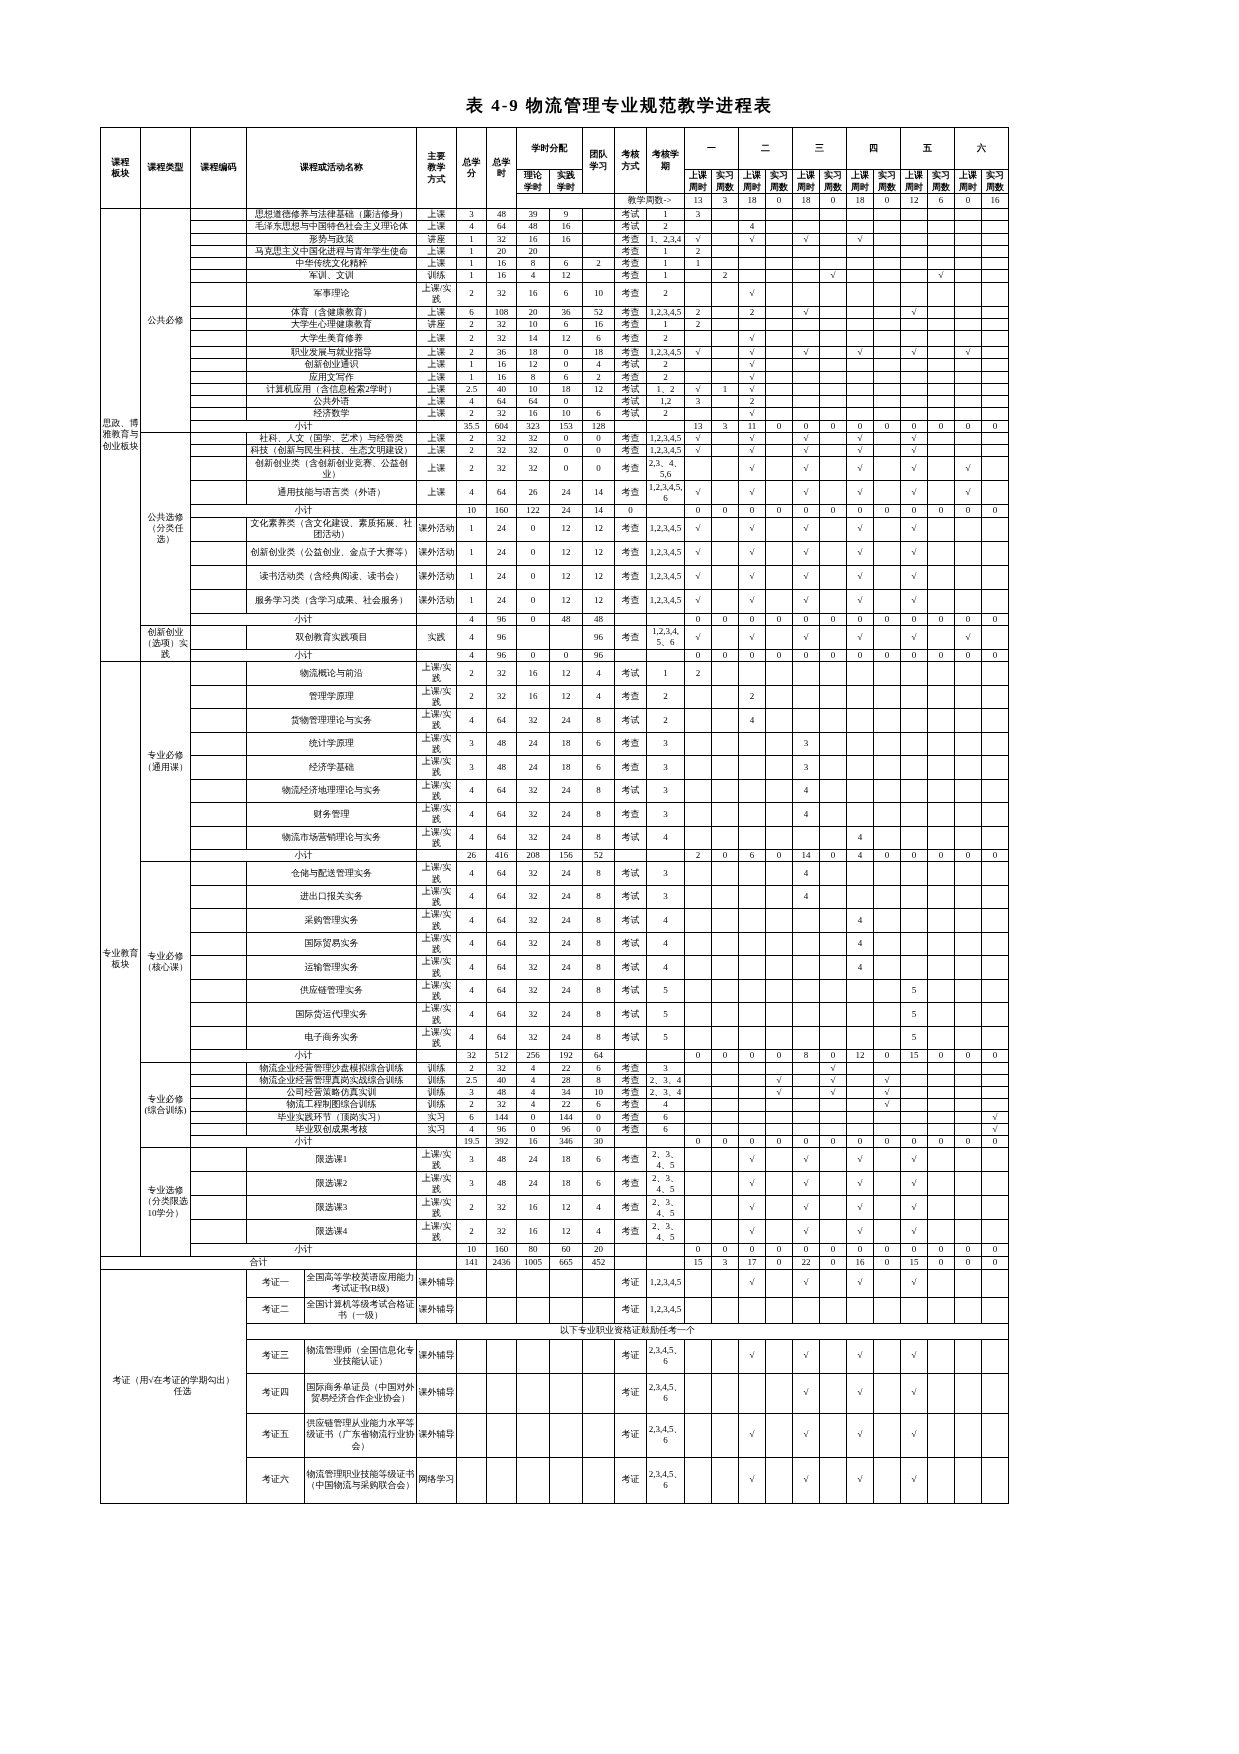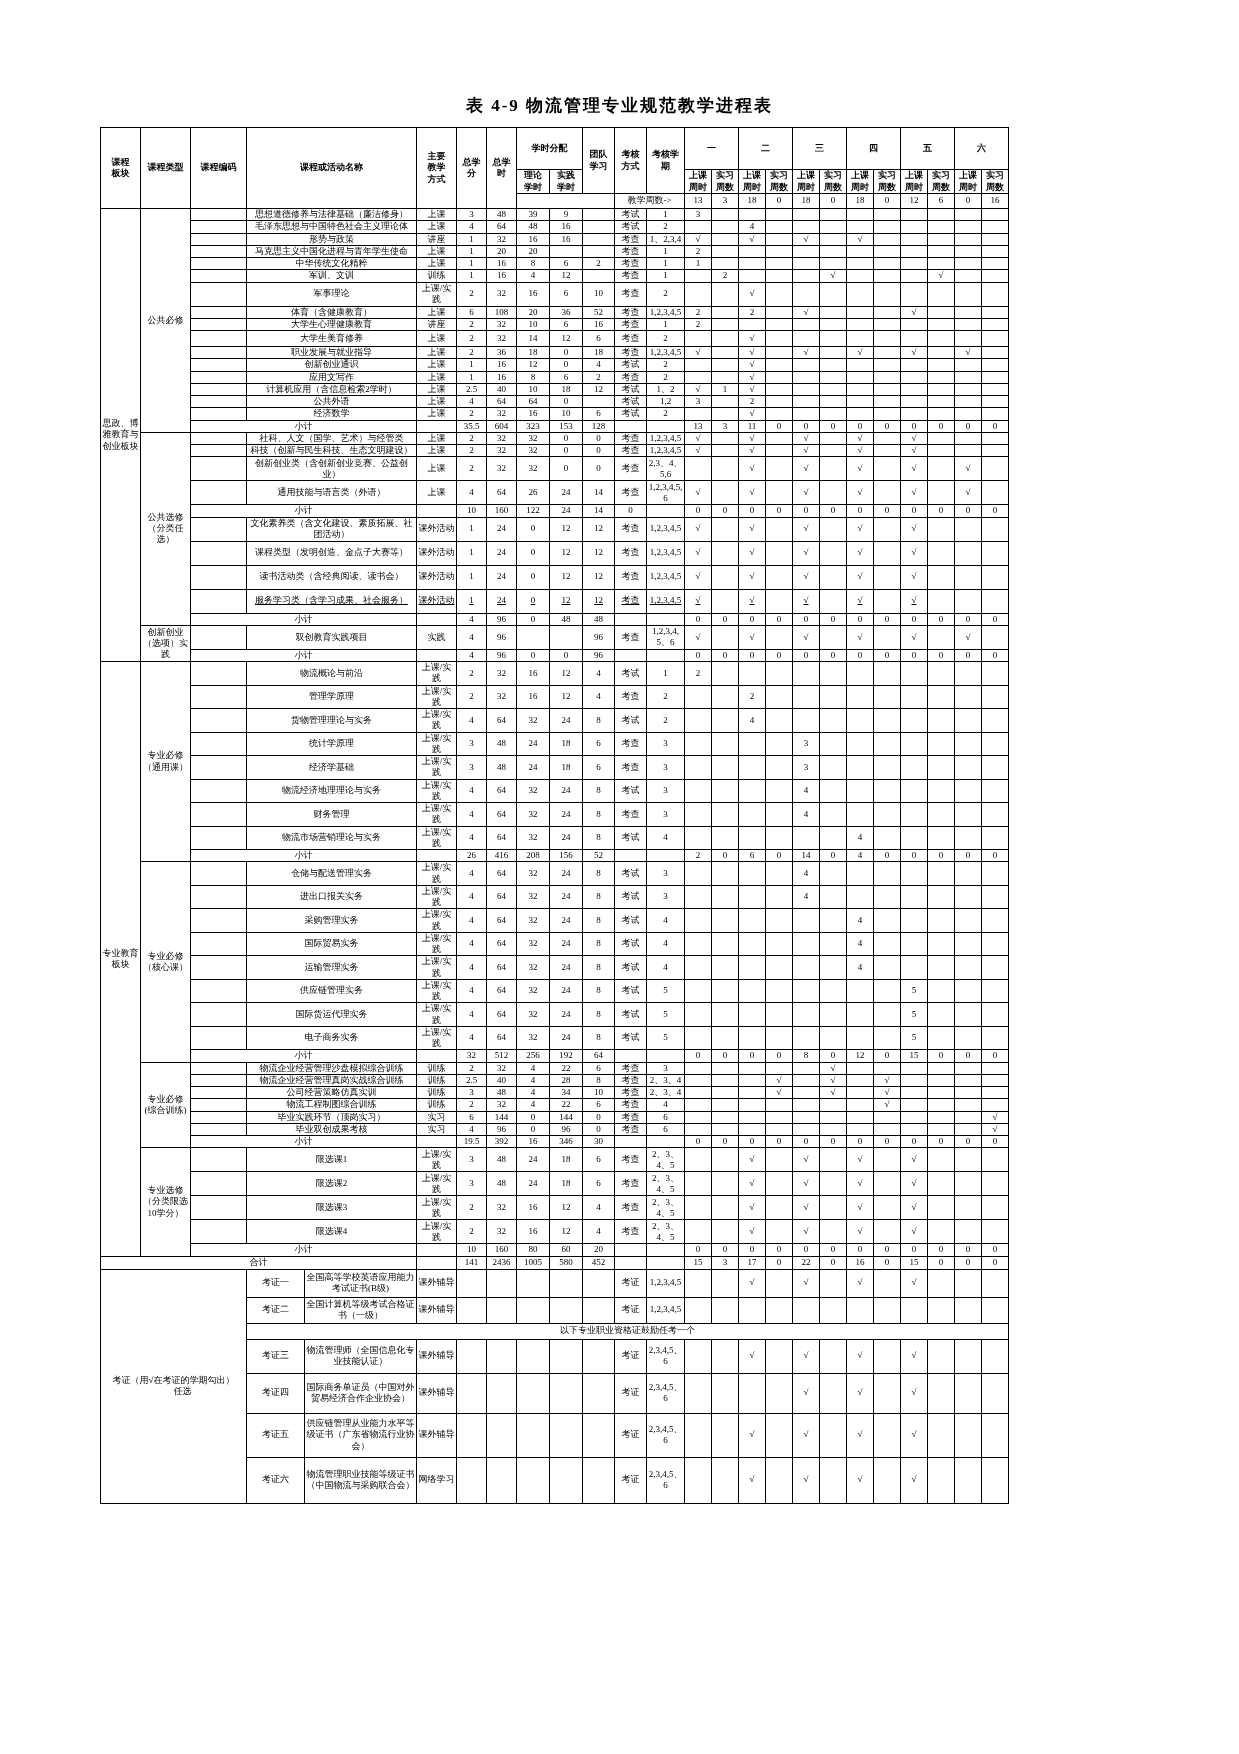--- a/index.html
+++ b/index.html
@@ -683,21 +683,21 @@
         <td></td>
         <td>√</td>
         <td></td>
         <td>√</td>
         <td></td>
         <td></td>
         <td></td>
       </tr>
       <tr style="height: 24px;">
         <td></td>
-        <td colspan="2">课程类型（发明创造、金点子大赛等）</td>
+        <td colspan="2">创新创业类（公益创业、金点子大赛等）</td>
         <td>课外活动</td>
         <td>1</td>
         <td>24</td>
         <td>0</td>
         <td>12</td>
         <td>12</td>
         <td>考查</td>
         <td class=" at">1,2,3,4,5</td>
         <td>√</td>
         <td></td>
@@ -729,21 +729,21 @@
         <td></td>
         <td>√</td>
         <td></td>
         <td>√</td>
         <td></td>
         <td>√</td>
         <td></td>
         <td></td>
         <td></td>
       </tr>
-      <tr style="height: 24px; text-decoration: underline;">
+      <tr style="height: 24px;">
         <td></td>
         <td colspan="2">服务学习类（含学习成果、社会服务）</td>
         <td>课外活动</td>
         <td>1</td>
         <td>24</td>
         <td>0</td>
         <td>12</td>
         <td>12</td>
         <td>考查</td>
         <td class=" at">1,2,3,4,5</td>
@@ -1551,21 +1551,21 @@
         <td class="b">0</td>
         <td class="b">0</td>
         <td class="b">0</td>
       </tr>
       <tr style="height: 13px;">
         <td colspan="5" class="b">合计</td>
         <td></td>
         <td class="b">141</td>
         <td class="b">2436</td>
         <td class="b">1005</td>
-        <td class="b">580</td>
+        <td class="b">665</td>
         <td class="b">452</td>
         <td class="b"></td>
         <td class="b at"></td>
         <td class="b">15</td>
         <td class="b">3</td>
         <td class="b">17</td>
         <td class="b">0</td>
         <td class="b">22</td>
         <td class="b">0</td>
         <td class="b">16</td>

